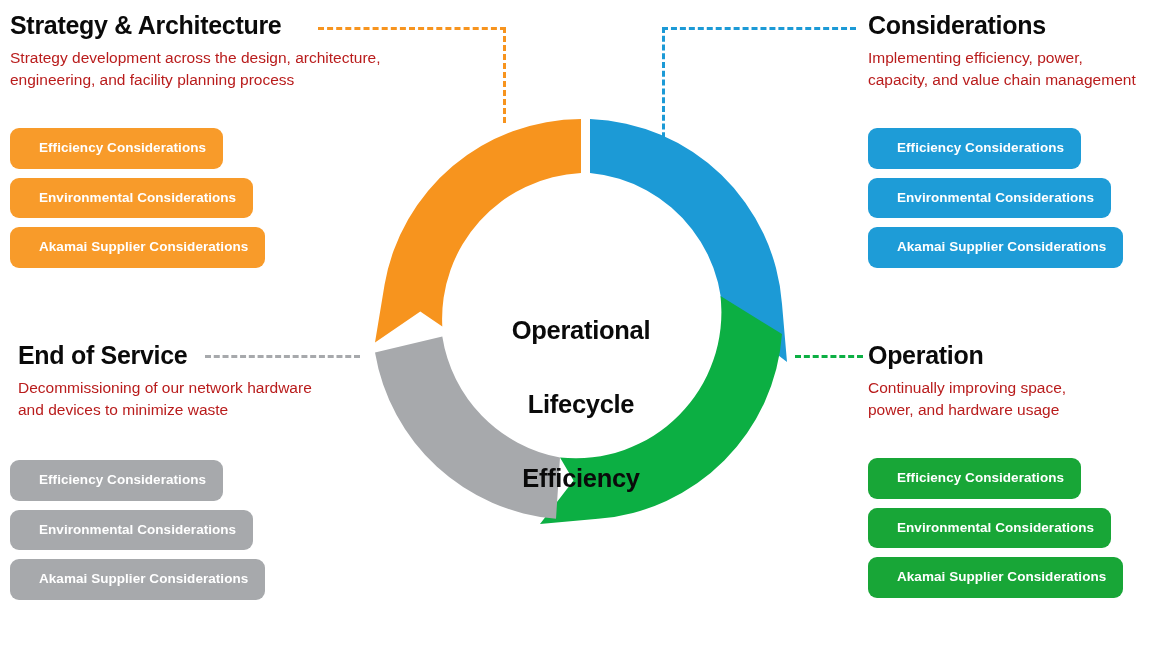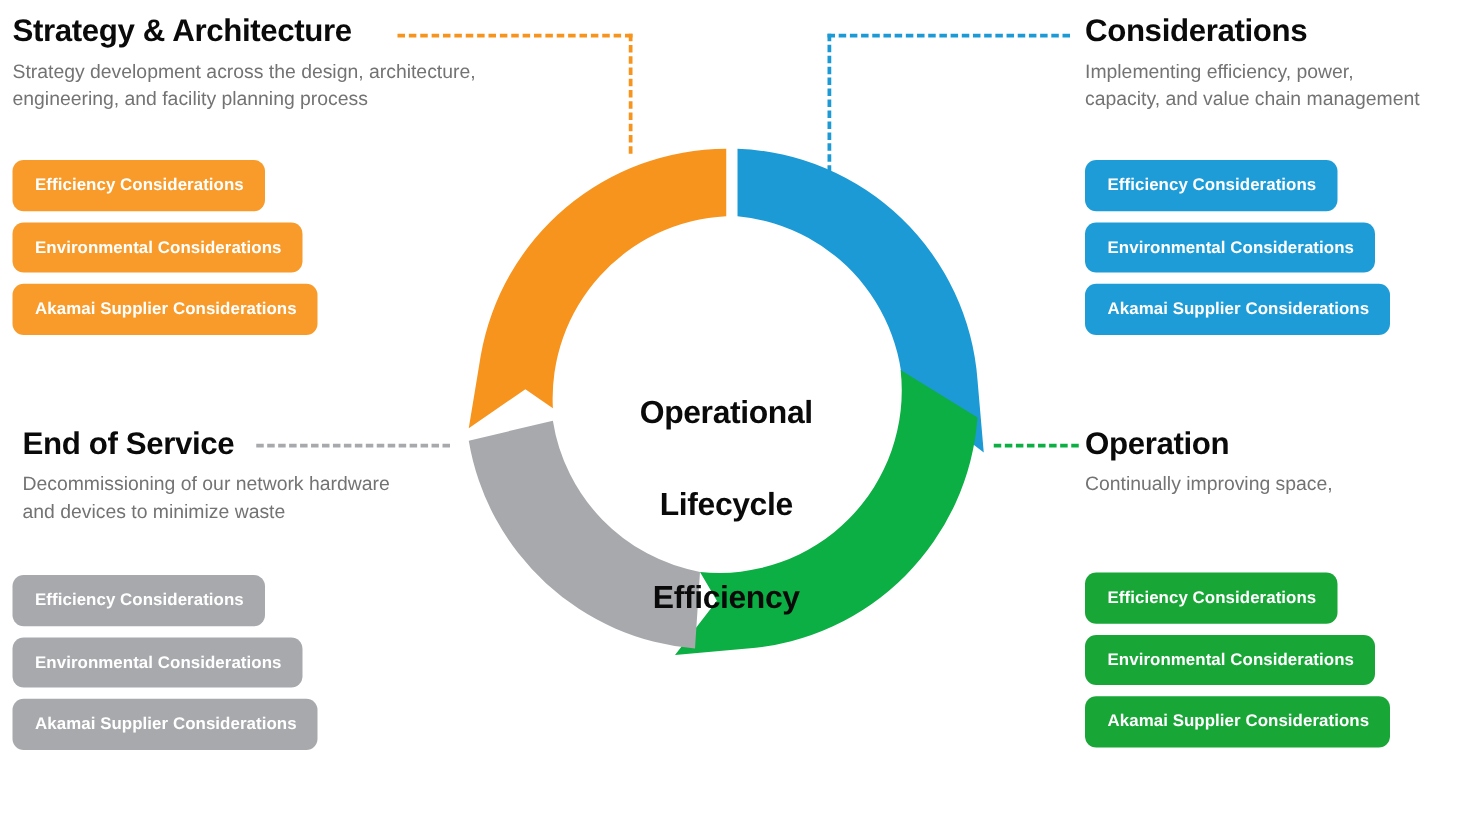--- a/index.html
+++ b/index.html
@@ -30,35 +30,35 @@
   .quad-title {
     font-size: 25px;
     font-weight: bold;
     color: #0a0a0a;
     letter-spacing: -0.3px;
     line-height: 1.05;
   }
   .quad-desc {
     font-size: 15.5px;
     line-height: 1.42;
-    color: #737373;
+    color: #b91c1c;
     margin-top: 9px;
     white-space: nowrap;
   }
 
   
   .pills { position: absolute; }
   .pill {
     display: inline-block;
     color: #ffffff;
     font-size: 13.5px;
     font-weight: bold;
     letter-spacing: 0.05px;
     border-radius: 9px;
-    padding: 13px 17px 14px 18px;
+    padding: 13px 17px 14px 29px;
     margin-bottom: 9px;
     white-space: nowrap;
     line-height: 1;
   }
   .conn-h {
     position: absolute;
     height: 0;
     border-top-width: 3px;
     border-top-style: dashed;
   }
@@ -198,19 +198,20 @@
   <div class="pill" style="background:#A7A9AC;">Environmental Considerations</div><br>
   <div class="pill" style="background:#A7A9AC;">Akamai Supplier Considerations</div>
 </div>
 
 <div class="quad" style="left:868px; top:342px; width:300px;">
   <div class="quad-head">
     <div class="quad-title">Operation</div>
   </div>
   <div class="quad-desc">
     <div>Continually improving space,</div>
+    <div>power, and hardware usage</div>
   </div>
 </div>
 <div class="pills" style="left:868px; top:458px;">
   <div class="pill" style="background:#18A637;">Efficiency Considerations</div><br>
   <div class="pill" style="background:#18A637;">Environmental Considerations</div><br>
   <div class="pill" style="background:#18A637;">Akamai Supplier Considerations</div>
 </div>
 
 </body></html>

